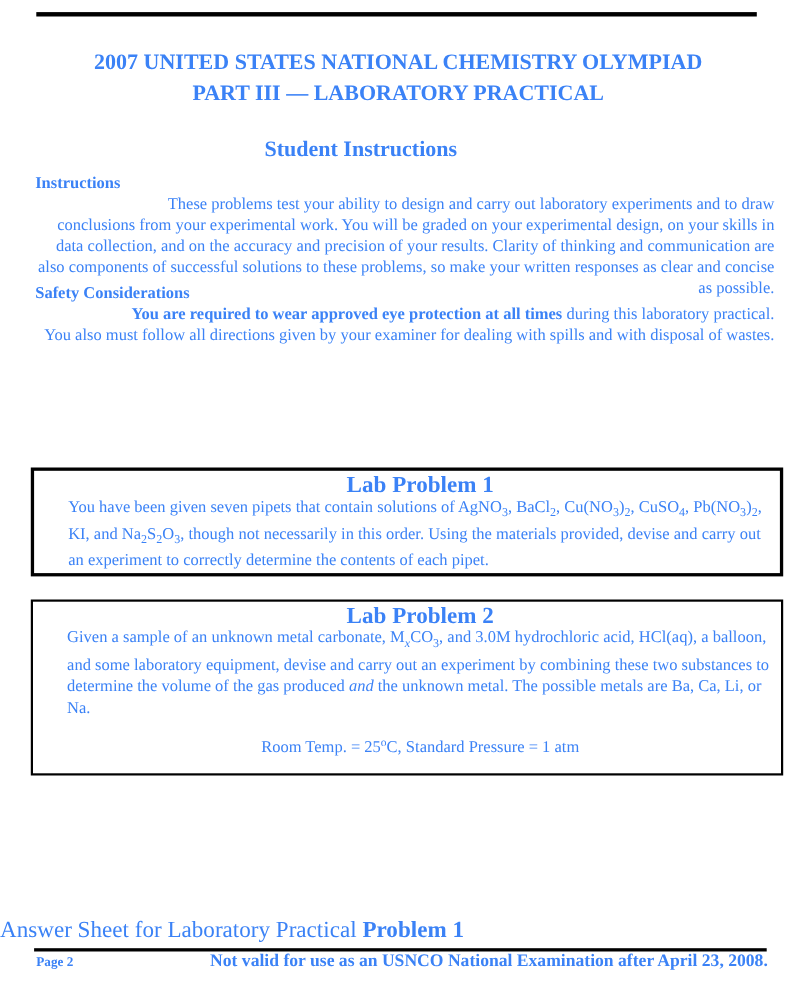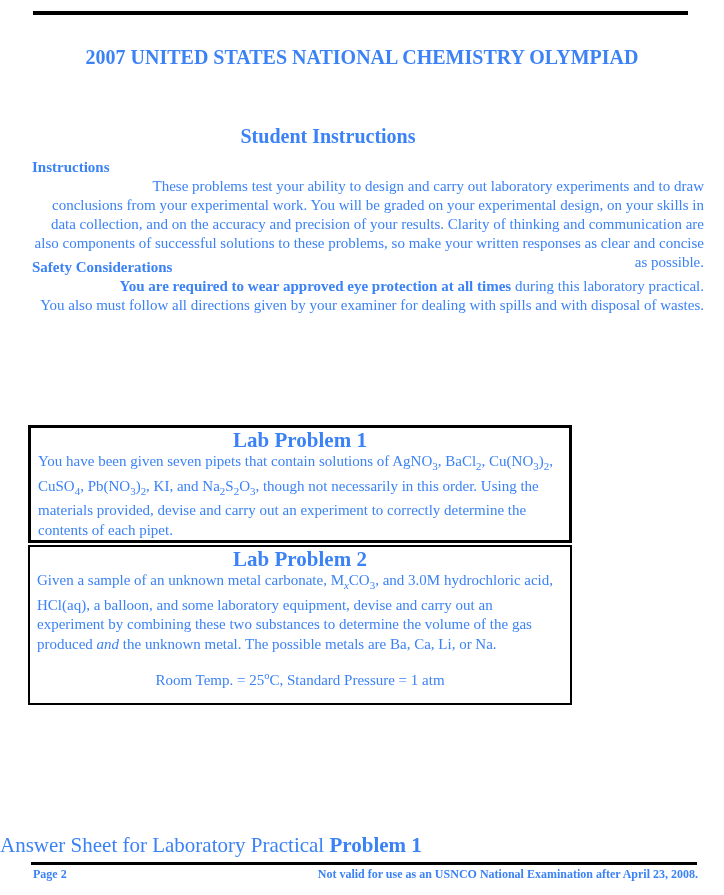--- a/index.html
+++ b/index.html
@@ -11,44 +11,45 @@
     font-family:"Liberation Serif","DejaVu Serif",serif;
     overflow:hidden;
   }
   .abs{position:absolute;}
   .rule{background:#000;}
   .top-rule{left:33px;top:11px;width:655px;height:4px;}
   .doc-title{left:0;top:43px;width:724px;text-align:center;font-size:20px;font-weight:bold;line-height:28px;}
   .subtitle{left:0;top:124px;width:656px;text-align:center;font-size:20px;font-weight:bold;line-height:24px;}
   .sec-heading{left:32px;font-size:15px;font-weight:bold;line-height:19px;}
   .para{left:32px;width:672px;font-size:15px;line-height:19px;text-indent:74px;text-align:right;}
-  .problem-box{left:28px;width:544px;box-sizing:border-box;border:3px solid #000;background:#fff;}
+  .problem-box{left:28px;width:684px;box-sizing:border-box;border:3px solid #000;background:#fff;padding-left:24px;}
   .problem-box.thin{border-width:2px;}
   .box-title{text-align:center;font-size:21px;font-weight:bold;line-height:24px;margin:0;}
   .box-body{font-size:15px;line-height:19.5px;padding:0 7px;margin:0;}
   .box-note{text-align:center;font-size:15px;line-height:20px;margin:11px 0 13px 0;}
   .answer-heading{left:0;top:832px;width:724px;text-align:left;font-size:21px;line-height:26px;}
   .footer-rule{left:31px;top:862px;width:666px;height:3px;}
   .footer-left{left:33px;top:867px;font-size:12px;font-weight:bold;line-height:14px;}
-  .footer-right{right:26px;top:867px;font-size:12px;font-weight:bold;line-height:14px;text-align:left;}
+  .footer-right{right:26px;top:867px;font-size:16px;font-weight:bold;line-height:14px;text-align:left;}
   
   .b{font-weight:bold;}
   .i{font-style:italic;}
   .sub{vertical-align:sub;font-size:73%;}
   .sup{vertical-align:super;font-size:70%;}
 </style>
 </head>
 <body>
 
 <div class="page">
 
   <div class="abs rule top-rule"></div>
 
   <div class="abs doc-title">
     <div>2007 UNITED STATES NATIONAL CHEMISTRY OLYMPIAD</div>
+    <div>PART III — LABORATORY PRACTICAL</div>
   </div>
 
   <div class="abs subtitle">Student Instructions</div>
 
   <div class="abs sec-heading" style="top:158px;">Instructions</div>
   <div class="abs para" style="top:177px;"><span>These problems test your ability to design and carry out laboratory experiments and to draw conclusions from your experimental work. You will be graded on your experimental design, on your skills in data collection, and on the accuracy and precision of your results. Clarity of thinking and communication are also components of successful solutions to these problems, so make your written responses as clear and concise as possible.</span></div>
 
   <div class="abs sec-heading" style="top:258px;">Safety Considerations</div>
   <div class="abs para" style="top:277px;"><span class="b">You are required to wear approved eye protection at all times</span><span> during this laboratory practical. You also must follow all directions given by your examiner for dealing with spills and with disposal of wastes.</span></div>
 

